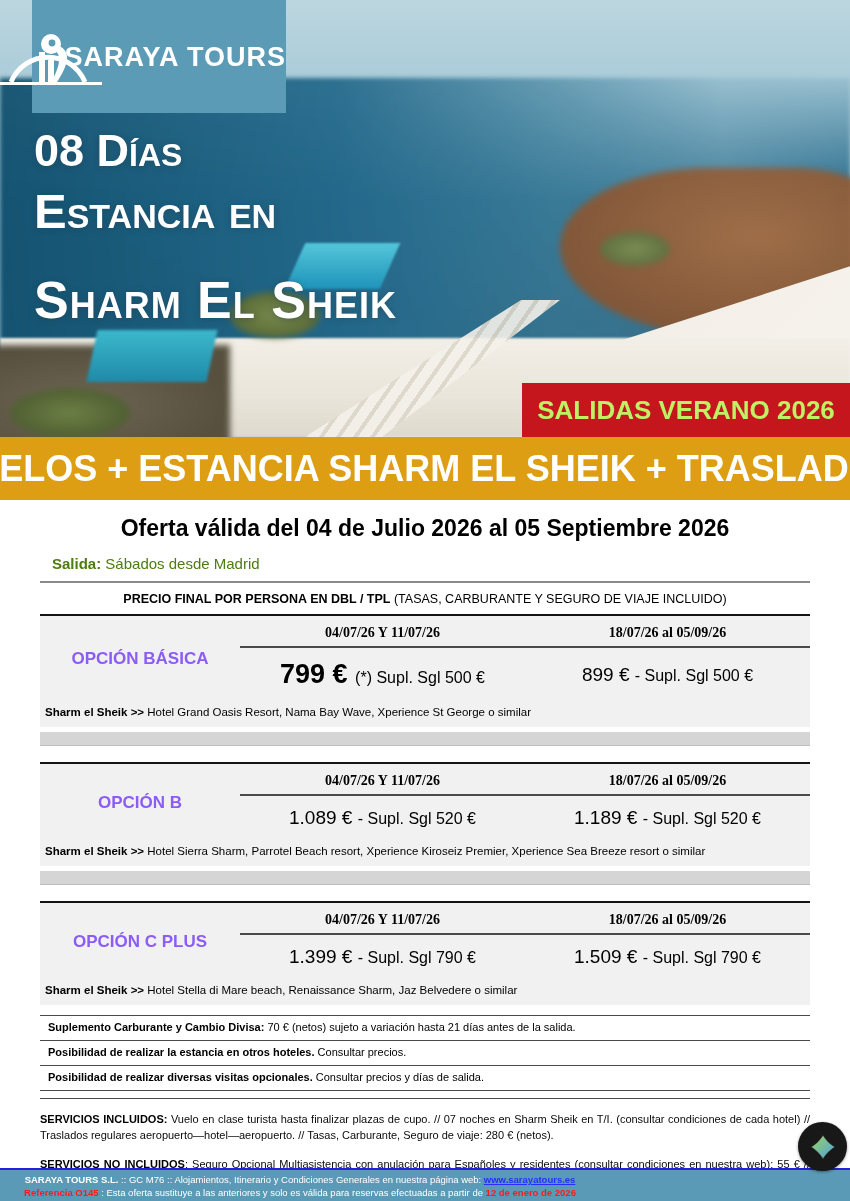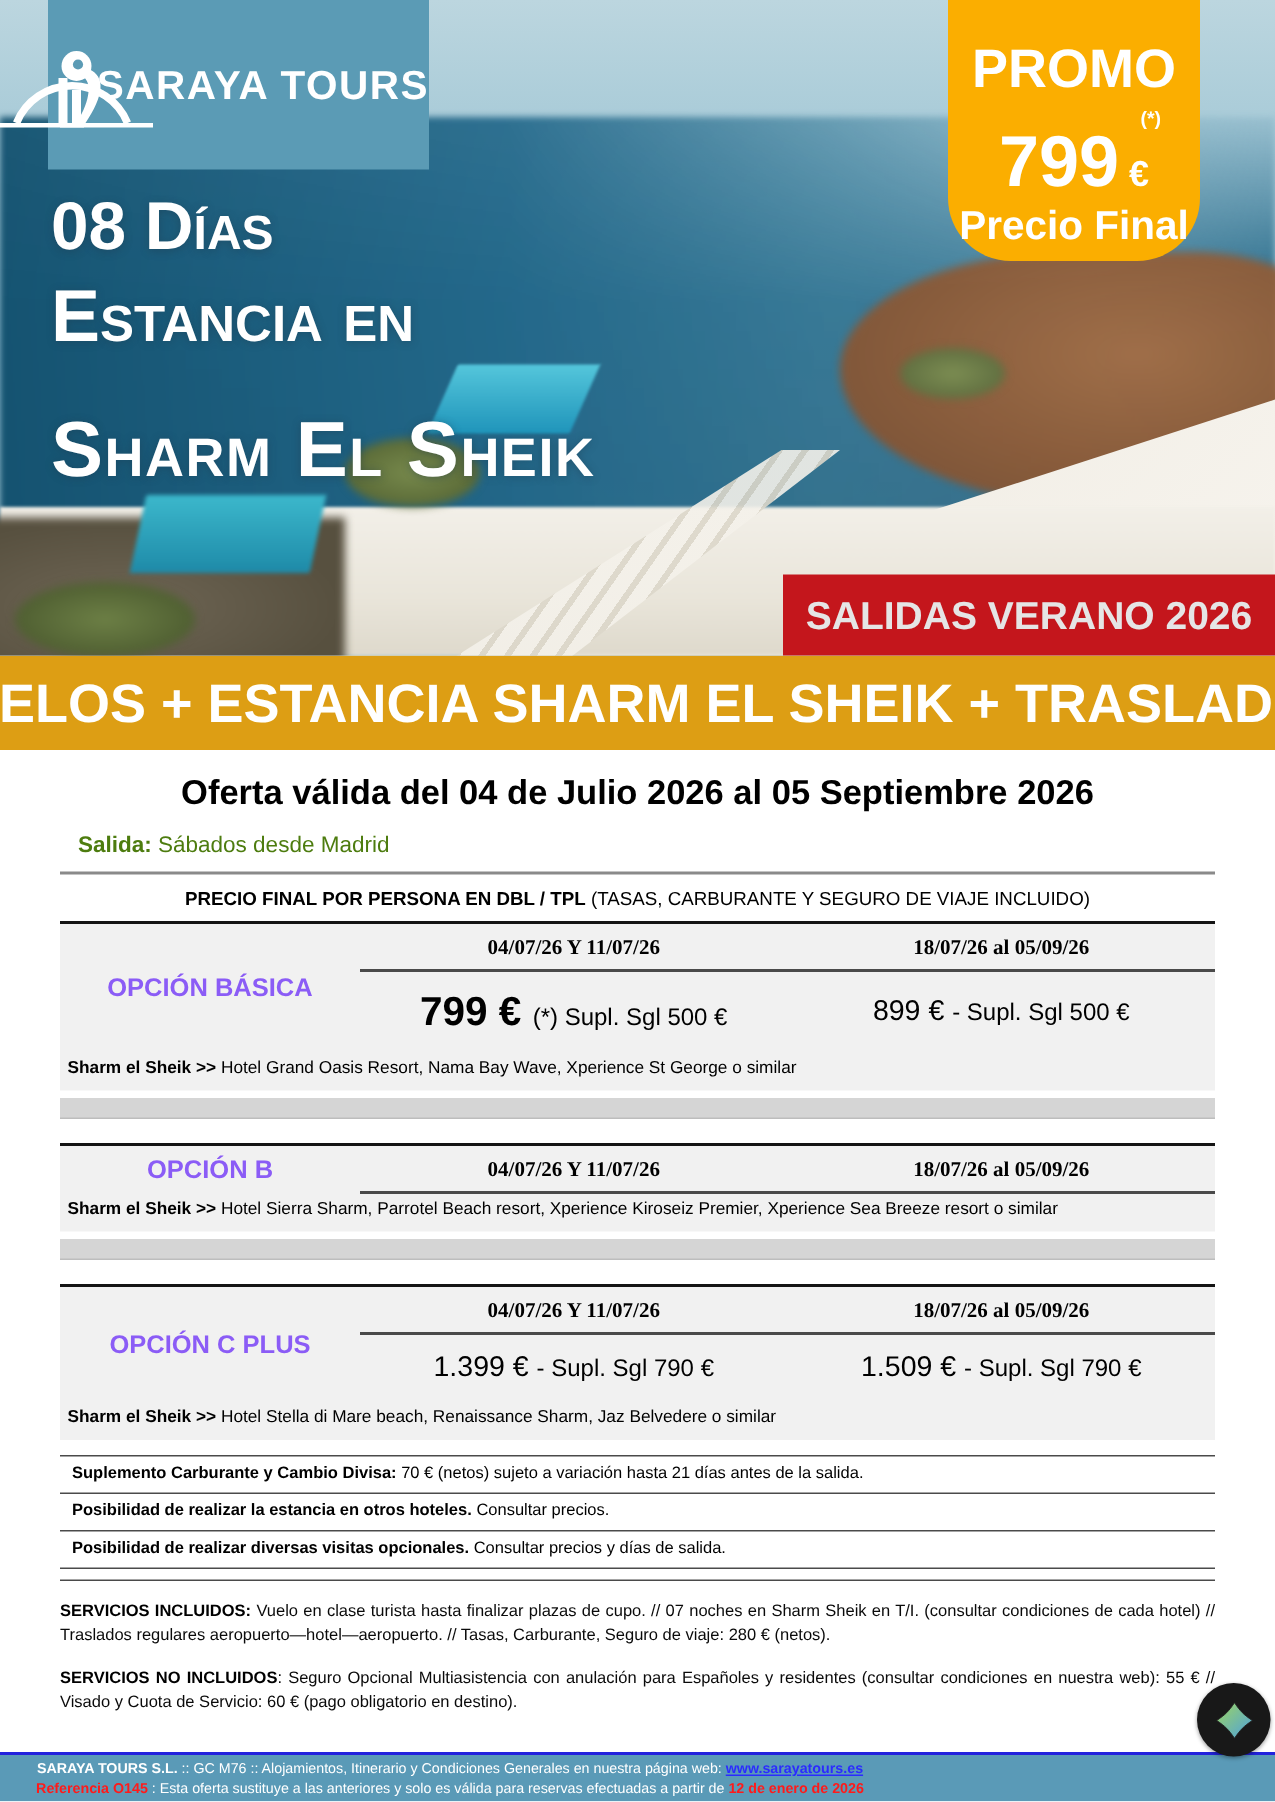--- a/index.html
+++ b/index.html
@@ -52,21 +52,21 @@
 
   .promo{position:absolute;left:632px;top:0;width:168px;height:174px;background:#FBAE00;
     border-radius:0 0 42px 42px;color:#fff;text-align:center;}
   .promo .p-label{font-size:36px;font-weight:700;margin-top:28px;line-height:1;}
   .promo .p-star{font-size:13px;font-weight:700;text-align:right;margin:8px 26px 0 0;line-height:1;}
   .promo .p-price{font-size:48px;font-weight:700;line-height:1;margin-top:0;}
   .promo .p-cur{font-size:24px;font-weight:700;}
   .promo .p-sub{font-size:27px;font-weight:700;line-height:1;margin-top:4px;}
 
   .red-banner{position:absolute;right:0;top:383px;width:328px;height:55px;background:#C4161C;
-    color:#e5e5e5;font-weight:700;font-size:26px;display:flex;align-items:center;justify-content:center;}
+    color:#bef264;font-weight:700;font-size:26px;display:flex;align-items:center;justify-content:center;}
 
   
   .gold-band{width:850px;height:63px;background:#DD9E14;color:#fff;display:flex;align-items:center;justify-content:center;
     font-weight:700;font-size:36px;white-space:nowrap;}
 
   
   .content{padding:0 40px;}
   .offer-title{text-align:center;font-size:23px;font-weight:700;color:#000;margin:15px 0 13px;}
   .salida{font-size:15px;color:#4d7c0f;margin:0 0 9px 12px;}
   .rule{border:none;border-top:2px solid #8a8a8a;margin:0 0 9px;}
@@ -136,26 +136,20 @@
       </div>
       <div class="logo-text">SARAYA TOURS</div>
     </div>
 
     <div class="headline">
       <div class="h1a">08 Días</div>
       <div class="h1b">Estancia en</div>
       <div class="h1c">Sharm El Sheik</div>
     </div>
 
-    <div class="promo">
-      <div class="p-label">PROMO</div>
-      <div class="p-star">(*)</div>
-      <div class="p-price"><span>799</span><span class="p-cur"> €</span></div>
-      <div class="p-sub">Precio Final</div>
-    </div>
 
     <div class="red-banner">SALIDAS VERANO 2026</div>
   </div>
 
   <div class="gold-band">VUELOS + ESTANCIA SHARM EL SHEIK + TRASLADOS</div>
 
   <div class="content">
     <div class="offer-title">Oferta válida del 04 de Julio 2026 al 05 Septiembre 2026</div>
     <div class="salida"><b>Salida:</b><span> Sábados desde Madrid</span></div>
     <hr class="rule">
@@ -182,20 +176,24 @@
 
     <div class="option-block">
       <div class="ob-grid">
         <div class="ob-label">OPCIÓN B</div>
         <div class="ob-cols">
           <div class="ob-dates">
             <div class="ob-date">04/07/26 Y 11/07/26</div>
             <div class="ob-date">18/07/26  al 05/09/26</div>
           </div>
           <div class="ob-dateline"></div>
+          <div class="ob-prices">
+            <div class="ob-price"><span class="price-lg">1.089 € </span><span class="price-note">- Supl. Sgl 520 €</span></div>
+            <div class="ob-price"><span class="price-lg">1.189 € </span><span class="price-note">- Supl. Sgl 520 €</span></div>
+          </div>
         </div>
       </div>
       <div class="ob-hotels"><b>Sharm el Sheik &gt;&gt;</b><span> Hotel Sierra Sharm, Parrotel Beach resort, Xperience Kiroseiz Premier, Xperience Sea  Breeze resort o similar</span></div>
     </div>
     <div class="gray-sep"></div>
 
     <div class="option-block">
       <div class="ob-grid">
         <div class="ob-label">OPCIÓN C PLUS</div>
         <div class="ob-cols">

